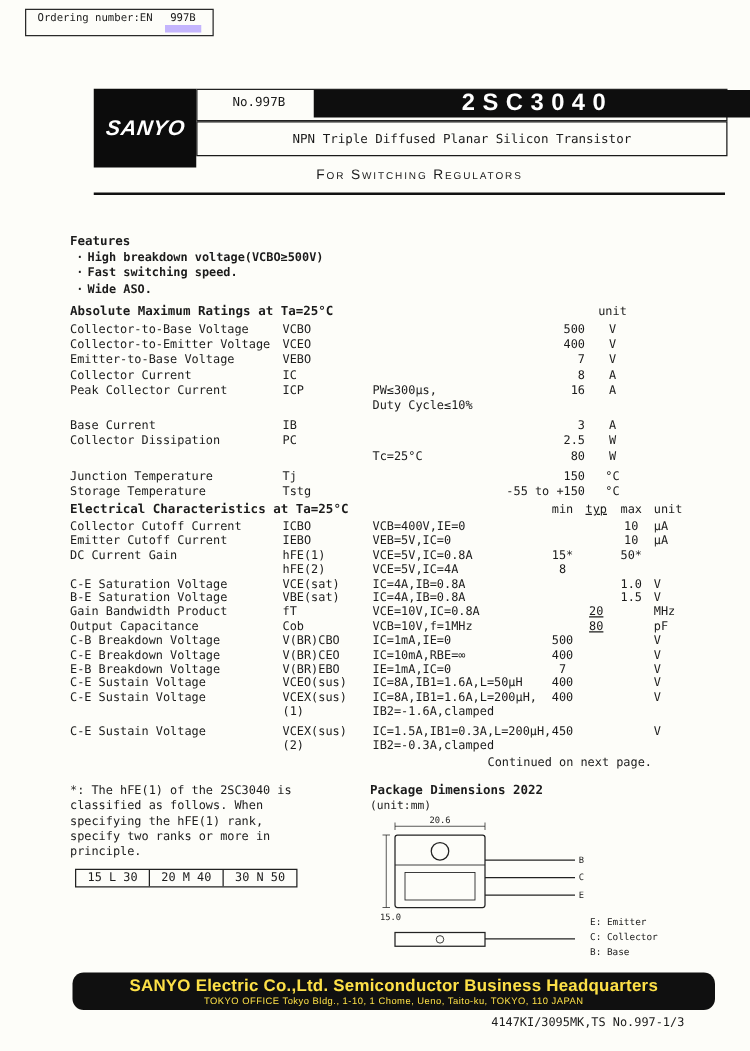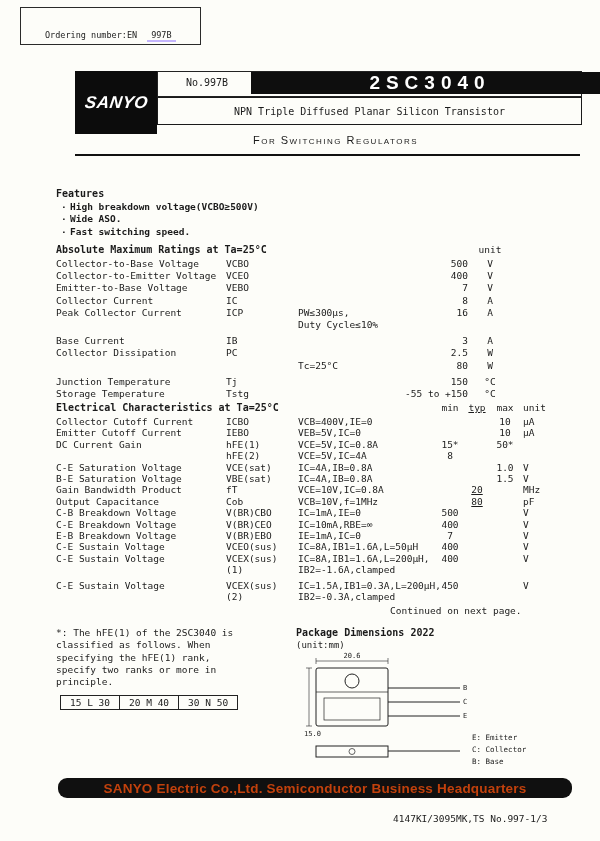--- a/index.html
+++ b/index.html
@@ -1,22 +1,22 @@
 <!DOCTYPE html>
 <html><head>
 <meta charset="utf-8">
 <style>
   html,body{margin:0;padding:0;}
   body{width:600px;height:841px;background:#ffffff;font-family:"DejaVu Sans Mono",monospace;color:#1b1b1b;}
   .page{position:relative;width:600px;height:841px;background:#fdfdf9;overflow:hidden;}
   .abs{position:absolute;}
 
   
-  .order-box{left:20px;top:7px;border:1.5px solid #2a2a2a;padding:2px 24px;font-size:8.5px;display:inline-flex;gap:10px;align-items:baseline;}
-  .order-val{border-bottom:2px solid #c4b5fd;padding:0 4px;margin-top:20px;}
+  .order-box{left:20px;top:7px;border:1.5px solid #2a2a2a;padding:2px 9px;font-size:8.5px;display:inline-flex;gap:10px;align-items:baseline;}
+  .order-val{border-bottom:6px solid #c4b5fd;padding:0 4px;}
 
   
   .header{left:75px;top:63px;width:505px;height:95px;}
   .logo{position:absolute;left:0;top:8px;width:82px;height:63px;background:#0c0c0c;display:flex;align-items:center;justify-content:center;z-index:2;}
   .logo-text{color:#fff;font-family:"Liberation Sans",sans-serif;font-style:italic;font-weight:bold;font-size:17px;letter-spacing:.5px;transform:skewX(-8deg);}
   .h-row1{position:absolute;left:82px;top:8px;width:423px;height:24px;border:1px solid #222;}
   .doc-no{position:absolute;left:8px;top:5px;font-size:10px;padding-left:20px;}
   .title-bar{position:absolute;left:93px;top:0;width:358px;height:22px;background:#0e0e0e;display:flex;align-items:center;justify-content:center;}
   .part-no{color:#fff;font-family:"Liberation Sans",sans-serif;font-weight:bold;font-size:19px;letter-spacing:6px;}
   .h-row2{position:absolute;left:82px;top:34px;width:423px;height:26px;border:1.5px solid #1a1a1a;display:flex;align-items:center;justify-content:center;font-size:10px;}
@@ -65,21 +65,21 @@
   .rank-box{display:inline-flex;border:1px solid #222;margin-top:7px;margin-left:4px;}
   .rank-cell{padding:1px 9px;border-right:1px solid #222;font-size:9.5px;}
   .rank-cell:last-of-type{border-right:none;}
 
   
   .pkg-title{left:296px;top:627px;}
   .pkg-unit{left:296px;top:640px;font-size:9px;}
   .pkg-svg-wrap{left:302px;top:652px;}
 
   
-  .footer-bar{left:58px;top:778px;width:514px;height:20px;background:#101010;border-radius:9px;color:#c2410c;text-align:center;}
+  .footer-bar{left:58px;top:778px;width:514px;height:30px;background:#101010;border-radius:9px;color:#fde047;text-align:center;}
   .f-co{font-family:"Liberation Sans",sans-serif;font-weight:bold;font-size:13.5px;padding-top:3px;letter-spacing:.2px;}
   .f-ad{font-family:"Liberation Sans",sans-serif;font-size:7.5px;letter-spacing:.4px;}
   .f-code{left:393px;top:813px;font-size:9.5px;}
 </style>
 </head>
 <body>
 
 <div class="page">
 
   <div class="abs order-box">
@@ -104,23 +104,23 @@
       <span class="app-text">For Switching Regulators</span>
     </div>
   </div>
 
   <div class="abs features">
     <div class="sec-title">Features</div>
     <div class="feat-list">
 
         <div class="feat">High breakdown voltage(VCBO≥500V)</div>
 
+        <div class="feat">Fast switching speed.</div>
+
         <div class="feat">Wide ASO.</div>
-
-        <div class="feat">Fast switching speed.</div>
 
     </div>
   </div>
 
   <div class="abs amr-hdr row">
     <span class="c sec-title" style="width:412px">Absolute Maximum Ratings at Ta=25°C</span>
     <span class="c au">unit</span>
   </div>
   <div class="abs amr-rows">
 
@@ -412,16 +412,17 @@
         <text x="161" y="66">E</text>
         <text x="170" y="88" font-size="7.5">E: Emitter</text>
         <text x="170" y="100" font-size="7.5">C: Collector</text>
         <text x="170" y="112" font-size="7.5">B: Base</text>
       </g>
     </svg>
   </div>
 
   <div class="abs footer-bar">
     <div class="f-co">SANYO Electric Co.,Ltd. Semiconductor Business Headquarters</div>
+    <div class="f-ad">TOKYO OFFICE Tokyo Bldg., 1-10, 1 Chome, Ueno, Taito-ku, TOKYO, 110 JAPAN</div>
   </div>
   <div class="abs f-code">4147KI/3095MK,TS No.997-1/3</div>
 
 </div>
 
 </body></html>

